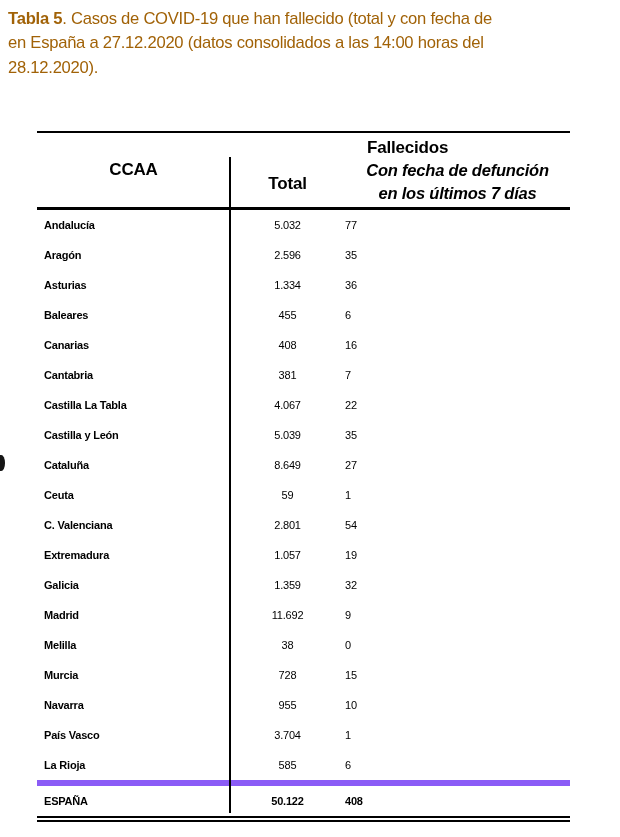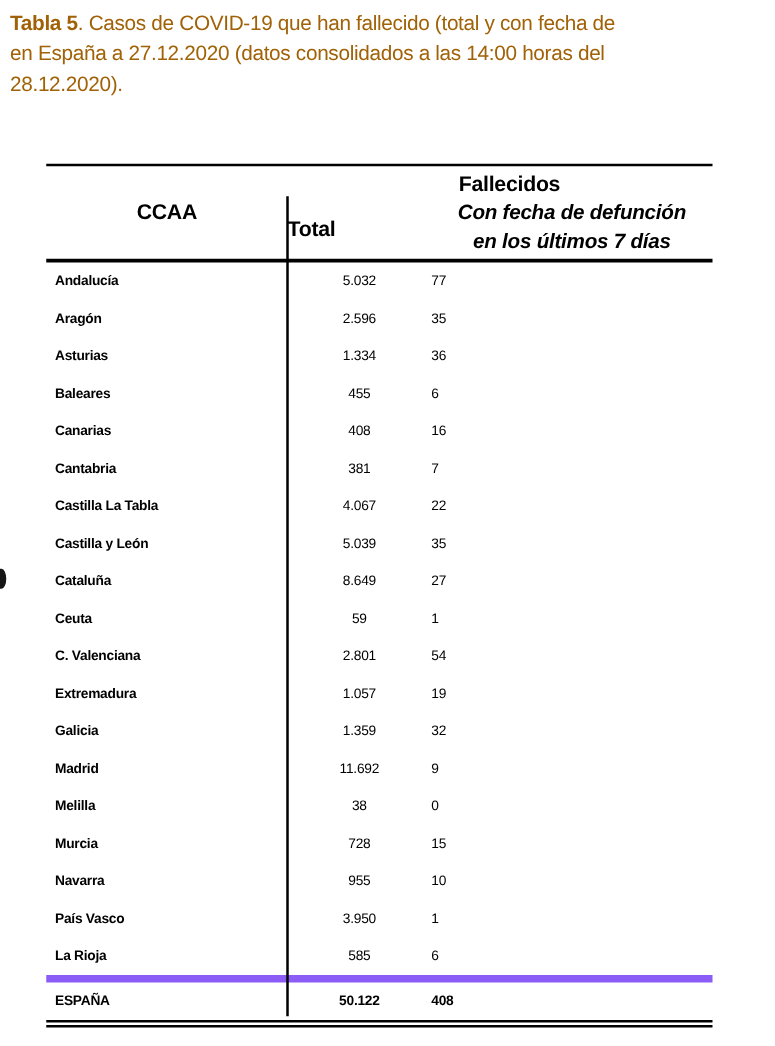--- a/index.html
+++ b/index.html
@@ -19,21 +19,21 @@
     border-top:2.5px solid #000;
   }
   .thead{
     position:relative;height:74px;border-bottom:3px solid #000;
     font-weight:bold;font-size:17px;letter-spacing:-0.2px;
   }
   .h-ccaa{position:absolute;left:0;top:27px;width:193px;text-align:center;}
   .h-fallecidos{position:absolute;left:330px;top:5px;text-align:center;}
   .h-last7a{position:absolute;left:308px;top:28px;width:225px;text-align:center;font-style:italic;font-size:16.5px;}
   .h-last7b{position:absolute;left:308px;top:51px;width:225px;text-align:center;font-style:italic;font-size:16.5px;}
-  .h-total{position:absolute;left:193px;top:41px;width:115px;text-align:left;}
+  .h-total{position:absolute;left:193px;top:41px;width:115px;text-align:center;}
 
   .row{display:flex;height:30px;line-height:30px;font-size:11px;letter-spacing:-0.2px;}
   .c1{width:193px;padding-left:7px;box-sizing:border-box;font-weight:bold;white-space:nowrap;}
   .c2{width:115px;text-align:center;}
   .c3{width:225px;text-align:left;}
 
   .total-row{
     border-top:6px solid #8b5cf6;border-bottom:6px double #000;
     font-weight:bold;height:30px;line-height:30px;
   }
@@ -148,21 +148,21 @@
       <div class="c2">728</div>
       <div class="c3">15</div>
     </div>
     <div class="row">
       <div class="c1">Navarra</div>
       <div class="c2">955</div>
       <div class="c3">10</div>
     </div>
     <div class="row">
       <div class="c1">País Vasco</div>
-      <div class="c2">3.950</div>
+      <div class="c2">3.704</div>
       <div class="c3">1</div>
     </div>
     <div class="row">
       <div class="c1">La Rioja</div>
       <div class="c2">585</div>
       <div class="c3">6</div>
     </div>
   </div>
 
   <div class="row total-row">

